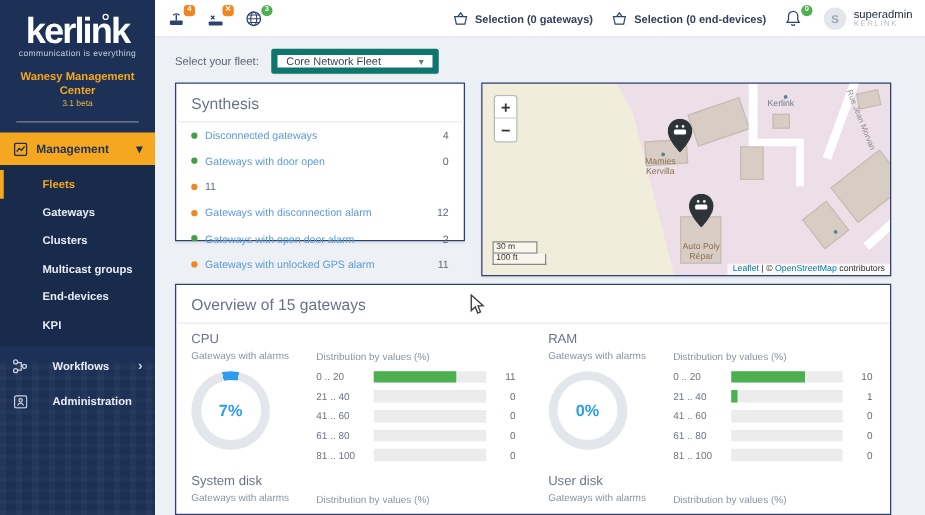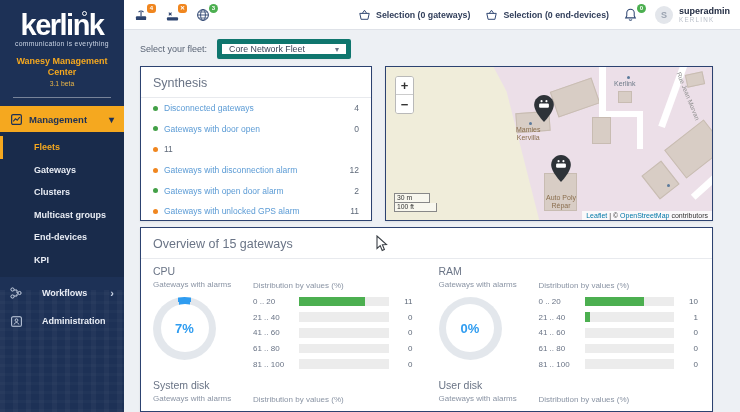--- a/index.html
+++ b/index.html
@@ -36,33 +36,33 @@
   .status-icons { display:flex; gap:15px; align-items:center; }
   .badge-ic { position:relative; width:16px; height:14px; cursor:pointer; }
   .badge { position:absolute; top:-4px; right:-6px; min-width:9px; height:9px; border-radius:3px; color:#fff; font-size:6px; font-weight:700; display:flex; align-items:center; justify-content:center; padding:0 2px; line-height:1; }
   .badge.orange { background:#f0861f; }
   .badge.green { background:#4caf50; border-radius:50%; }
   .topbar-right { margin-left:auto; display:flex; align-items:center; gap:15px; }
   .sel-link { display:flex; align-items:center; gap:5px; font-size:8.8px; font-weight:700; color:#33405c; cursor:pointer; }
   .bell-wrap { position:relative; cursor:pointer; }
   .user-chip { display:flex; align-items:center; gap:6px; cursor:pointer; }
   .avatar { width:18px; height:18px; border-radius:50%; background:#e3e6eb; color:#9aa3b0; font-size:9px; font-weight:700; display:flex; align-items:center; justify-content:center; }
-  .user-name { font-size:9px; font-weight:700; color:#222c42; line-height:10px;text-align:center; }
+  .user-name { font-size:9px; font-weight:400; color:#222c42; line-height:10px;text-align:center; }
   .user-org { font-size:6.3px; color:#b9bfc9; letter-spacing:1.2px; }
 
   .fleet-row { display:flex; align-items:center; gap:10px; padding:9px 0 7px 16px; flex:none; }
   .fleet-label { font-size:9px; color:#5a6475; }
   .fleet-select { width:134px; height:20px; background:#fff; border:5px solid #0f766e; border-radius:2px; display:flex; align-items:center; justify-content:space-between; padding:0 7px; font-size:8.8px; color:#3a4458; cursor:pointer; box-shadow:0 1px 1px rgba(0,0,0,.04); }
   .fleet-select .caret { color:#6a7486; font-size:8px; }
 
   .row1 { display:flex; gap:13px; margin:0 27px 6px 16px; flex:none; }
   .panel { background:#fff; border:1px solid #2c4270; box-shadow:0 1px 2px rgba(0,0,0,.08); }
 
   
-  .synthesis { width:232px; height:155px; }
+  .synthesis { width:232px; height:127px; }
   .panel-title { font-size:12.5px; color:#6a7486; padding:9px 12px 7px; border-bottom:1px solid #e8eaee; }
   .syn-row { display:flex; align-items:center; height:20.6px; padding:0 12px; font-size:8.5px; }
   .dot { width:5px; height:5px; border-radius:50%; margin-right:6px; flex:none; }
   .dot.green { background:#43a047; }
   .dot.orange { background:#f0861f; }
   .syn-label { color:#5b9bd5; flex:1; cursor:pointer; }
   .syn-value { color:#5f6a7a; }
 
   
   .map { flex:1; height:155px; position:relative; overflow:hidden; background:#ecdfe8; }

